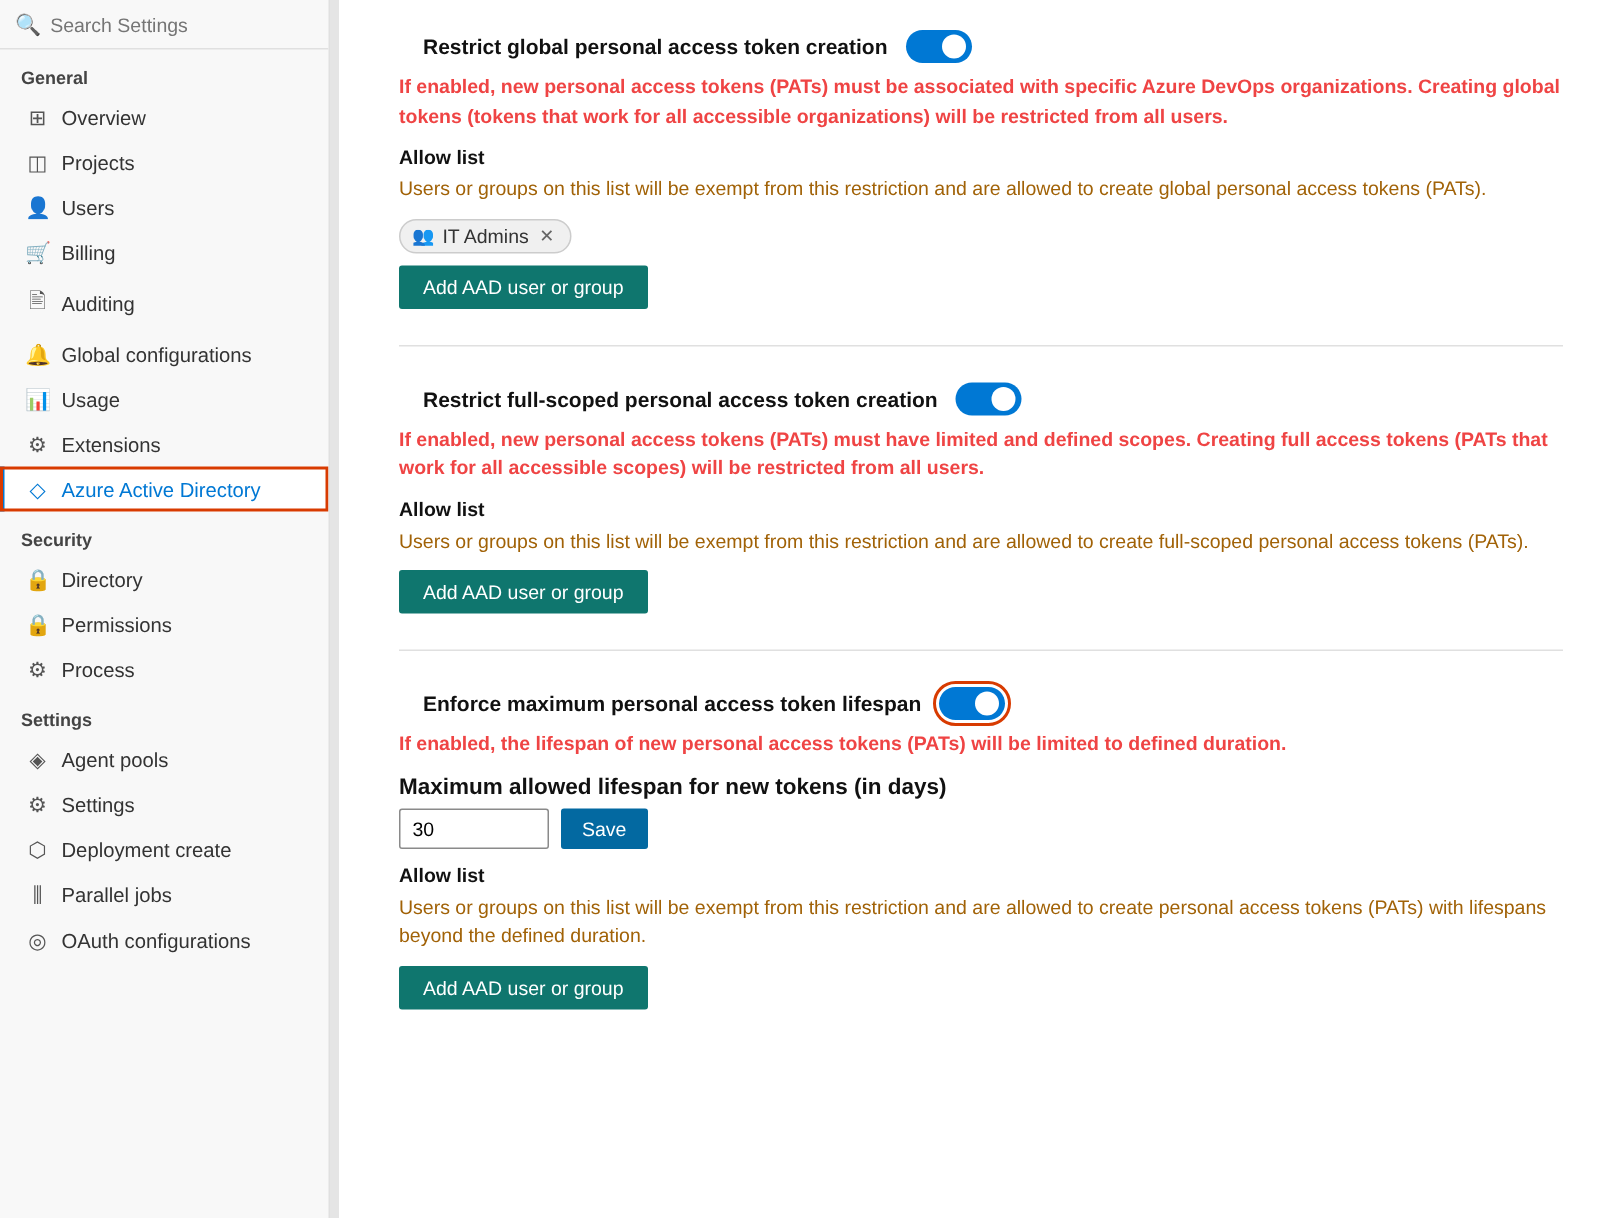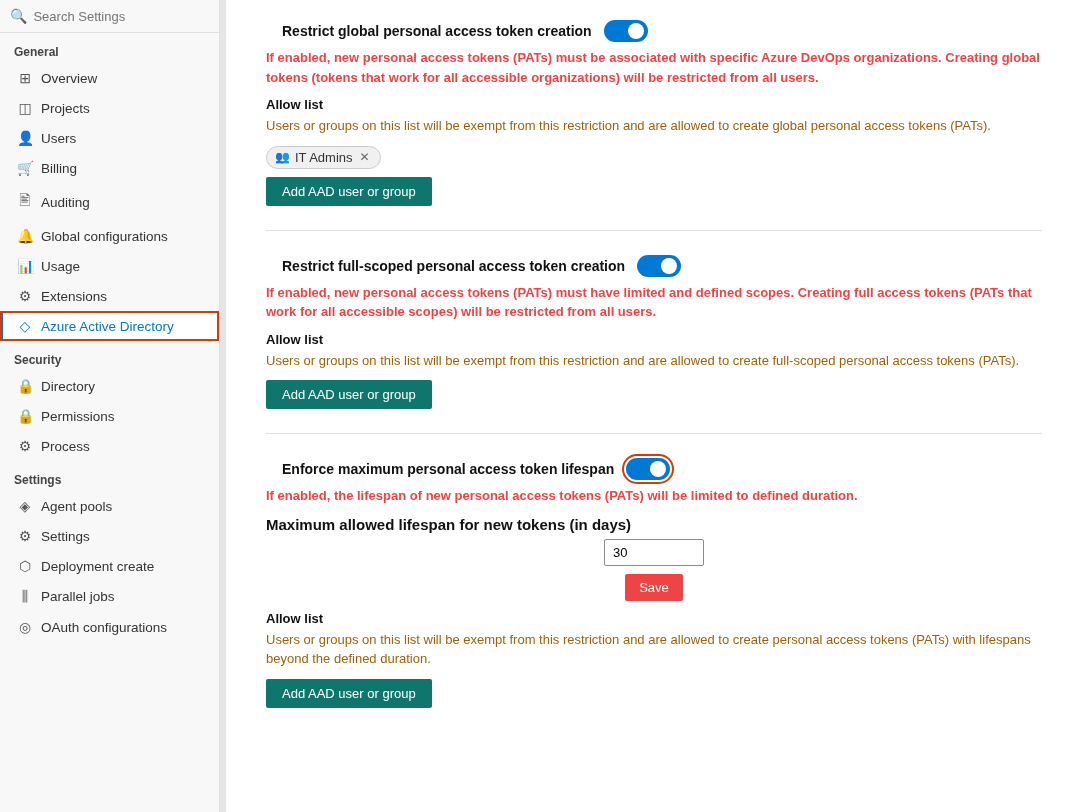--- a/index.html
+++ b/index.html
@@ -189,21 +189,21 @@
       color: #fff;
       border: none;
       padding: 7px 16px;
       font-size: 13px;
       cursor: pointer;
       border-radius: 2px;
       font-family: inherit;
     }
 
     .btn-save {
-      background: #ef4444;
+      background: #0369a1;
       color: #fff;
       border: none;
       padding: 6px 14px;
       font-size: 13px;
       cursor: pointer;
       border-radius: 2px;
       font-family: inherit;
     }
 
     
@@ -215,21 +215,20 @@
       border-radius: 2px;
       outline: none;
       font-family: inherit;
     }
 
     .inline-row {
       display: flex;
       align-items: center;
       gap: 8px;
       margin-bottom: 10px;
-      flex-direction: column;
     }
     .max-lifespan-label {
       font-size: 15px;
       font-weight: 600;
       color: #111;
       margin-bottom: 6px;
     }
 
     
     .sidebar-divider {

